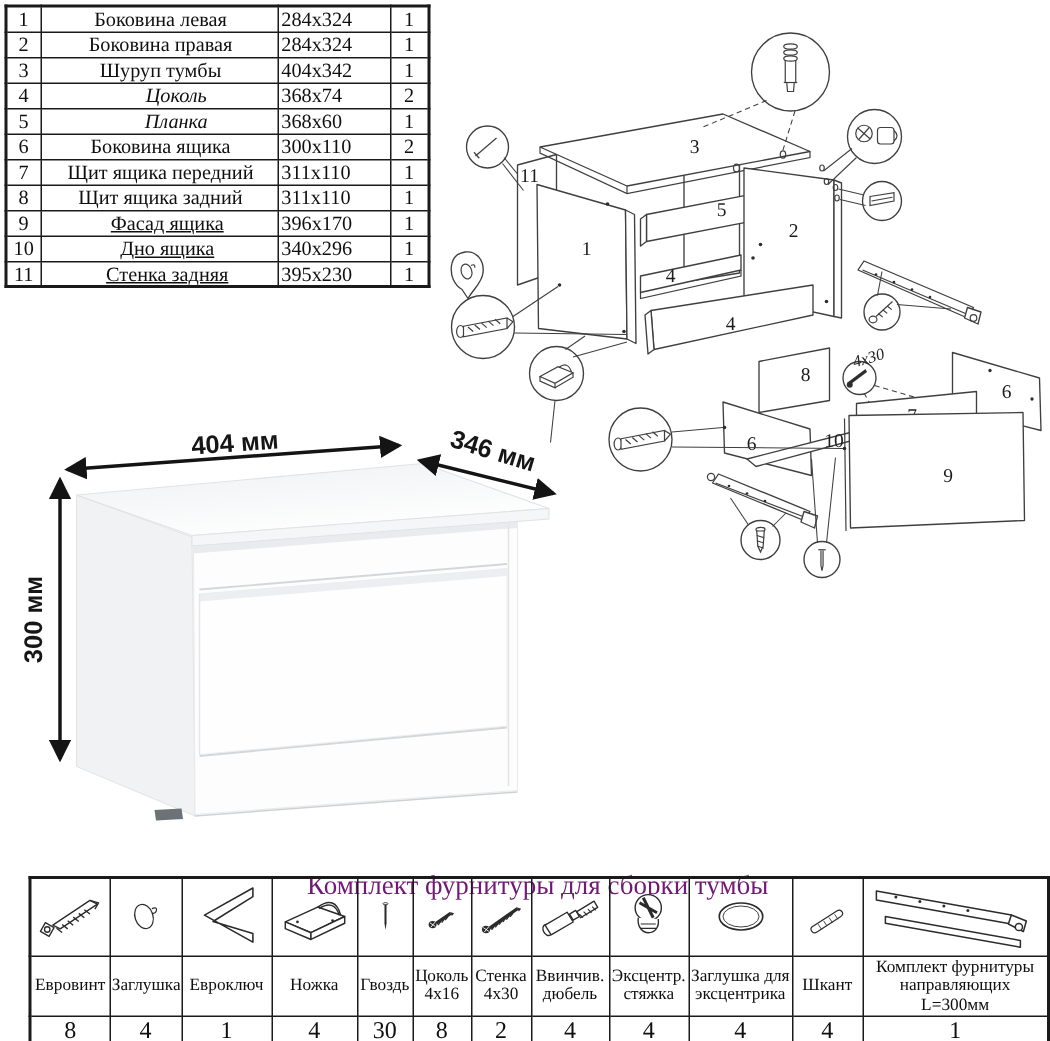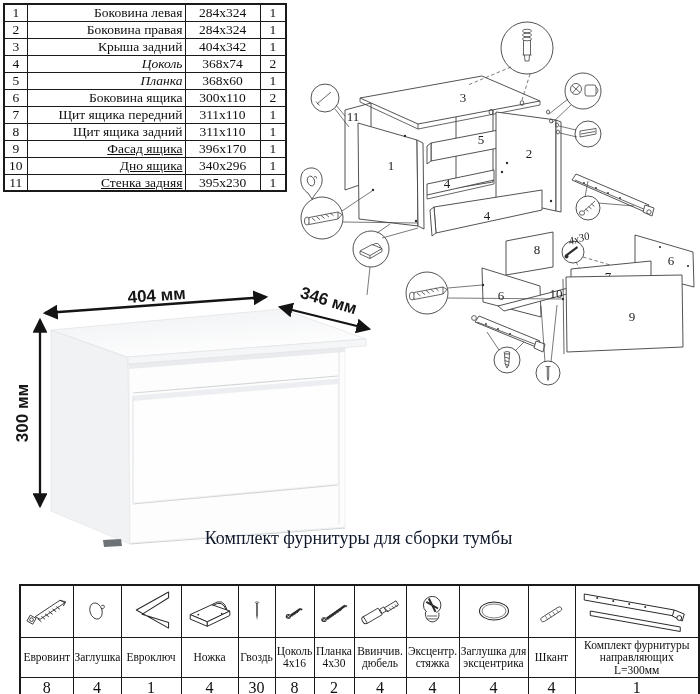--- a/index.html
+++ b/index.html
@@ -14,43 +14,43 @@
   table.parts-table {
     position:absolute; left:3px; top:3px; width:282px;
     border-collapse:collapse; table-layout:fixed;
     border:2px solid #1a1a1a;
   }
   table.parts-table td {
     border:1px solid #1a1a1a; height:17px; font-size:13.5px; line-height:15px;
     padding:0 2px; white-space:nowrap; overflow:hidden; color:#0f0f0f;
   }
   table.parts-table td.c-num { text-align:center; padding:0; }
-  table.parts-table td.c-name { text-align:right; padding-left:4px; }
+  table.parts-table td.c-name { text-align:center; padding-left:4px; }
   table.parts-table td.c-name.ind1 { padding-left:13px;text-decoration:underline; }
   table.parts-table td.c-name.ind2 { padding-left:25px;font-style:italic; }
-  table.parts-table td.c-size { text-align:center; }
+  table.parts-table td.c-size { text-align:left; }
   table.parts-table td.c-qty { text-align:center; }
 
   
   svg.exploded { position:absolute; left:290px; top:0; width:410px; height:400px; pointer-events:none; }
   svg.render3d { position:absolute; left:0; top:268px; width:392px; height:292px; pointer-events:none; }
 
   .pline { fill:#ffffff; stroke:#3f3f3f; stroke-width:0.9; stroke-linejoin:round; }
   .thin  { fill:none; stroke:#3f3f3f; stroke-width:0.8; }
   .lead  { fill:none; stroke:#3f3f3f; stroke-width:0.7; }
   .dash  { fill:none; stroke:#3f3f3f; stroke-width:0.7; stroke-dasharray:3.5 2.5; }
   .dot   { fill:#2e2e2e; stroke:none; }
   .num-label { font-family:"Liberation Serif",serif; font-size:13px; fill:#1c1c1c; text-anchor:middle; }
   .small-label { font-family:"Liberation Serif",serif; font-style:italic; font-size:11px; fill:#1c1c1c; text-anchor:middle; }
   .dim-label { font-family:"Liberation Sans",sans-serif; font-weight:bold; font-size:17px; fill:#161616; text-anchor:middle; }
 
   
   .kit-title {
-    position:absolute; left:19px; top:528px; width:679px; height:22px;
-    text-align:center; font-size:18px; color:#0f172a;
+    position:absolute; left:19px; top:580px; width:679px; height:22px;
+    text-align:center; font-size:18px; color:#701a75;
   }
   table.hw-table {
     position:absolute; left:19px; top:584px; width:679px;
     border-collapse:collapse; table-layout:fixed; border:2px solid #1a1a1a;
   }
   table.hw-table td { border:1px solid #1a1a1a; text-align:center; vertical-align:middle; color:#0f0f0f; }
   td.hw-icon-cell { height:52px; padding:1px; }
   td.hw-icon-cell svg { width:100%; height:48px; display:block; }
   td.hw-label-cell { height:32px; font-size:11.5px; line-height:1.1; padding:1px; }
   td.hw-qty-cell { height:20px; font-size:16px; line-height:18px; }
@@ -75,21 +75,21 @@
           <td class="c-qty">1</td>
         </tr>
         <tr>
           <td class="c-num">2</td>
           <td class="c-name">Боковина правая</td>
           <td class="c-size">284x324</td>
           <td class="c-qty">1</td>
         </tr>
         <tr>
           <td class="c-num">3</td>
-          <td class="c-name">Крыша задний</td>
+          <td class="c-name">Шуруп тумбы</td>
           <td class="c-size">404x342</td>
           <td class="c-qty">1</td>
         </tr>
         <tr>
           <td class="c-num">4</td>
           <td class="c-name ind2">Цоколь</td>
           <td class="c-size">368x74</td>
           <td class="c-qty">2</td>
         </tr>
         <tr>
@@ -567,21 +567,21 @@
             </svg>
           </td>
         </tr>
       <tr>
           <td class="hw-label-cell">Евровинт</td>
           <td class="hw-label-cell">Заглушка</td>
           <td class="hw-label-cell">Евроключ</td>
           <td class="hw-label-cell">Ножка</td>
           <td class="hw-label-cell">Гвоздь</td>
           <td class="hw-label-cell">Цоколь 4x16</td>
-          <td class="hw-label-cell">Планка 4x30</td>
+          <td class="hw-label-cell">Стенка 4x30</td>
           <td class="hw-label-cell">Ввинчив. дюбель</td>
           <td class="hw-label-cell">Эксцентр. стяжка</td>
           <td class="hw-label-cell">Заглушка для эксцентрика</td>
           <td class="hw-label-cell">Шкант</td>
           <td class="hw-label-cell">Комплект фурнитуры направляющих L=300мм</td>
         </tr>
       <tr>
           <td class="hw-qty-cell">8</td>
           <td class="hw-qty-cell">4</td>
           <td class="hw-qty-cell">1</td>

